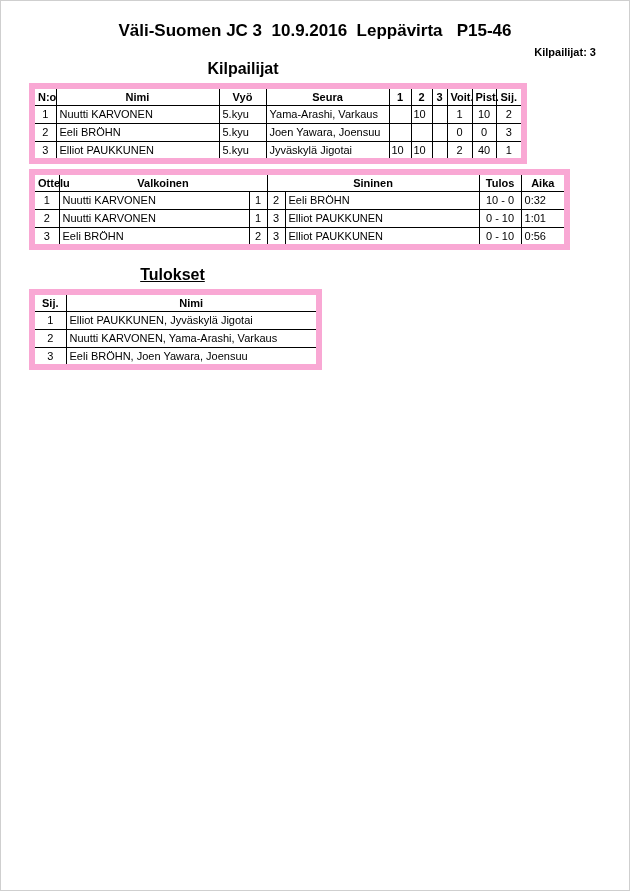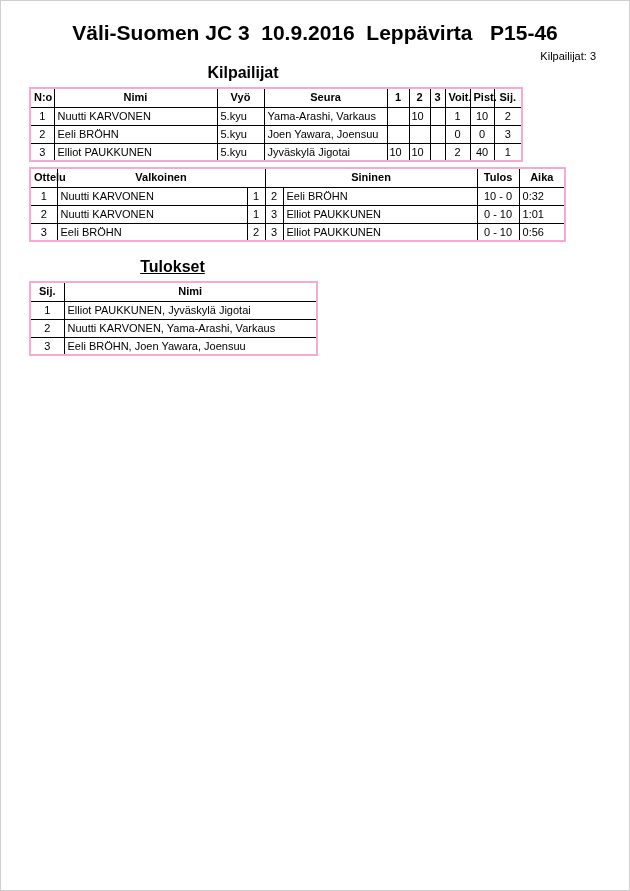--- a/index.html
+++ b/index.html
@@ -10,47 +10,47 @@
     background: #ffffff;
     border: 1px solid #cfcfcf;
     box-sizing: border-box;
     font-family: "Liberation Sans", sans-serif;
     color: #000;
     overflow: hidden;
   }
   .page-title {
     margin-top: 20px;
     text-align: center;
-    font-size: 21px;
+    font-size: 17px;
     font-weight: bold;
     white-space: pre;
   }
   .competitor-count {
     margin-top: 5px;
     margin-right: 33px;
     text-align: right;
     font-size: 11px;
-    font-weight: normal;
+    font-weight: bold;
   }
   .section-heading {
     font-size: 16px;
     font-weight: bold;
     text-align: center;
     margin-left: 28px;
   }
   .heading-kilpailijat { width: 492px; box-sizing: border-box; padding-right: 64px; margin-top: 2px; }
   .heading-ottelut    { width: 535px; margin-top: 20px; }
   .heading-tulokset   { width: 287px; margin-top: 16px; text-decoration: underline; }
 
   table {
     border-collapse: collapse;
     table-layout: fixed;
     margin-left: 28px;
     margin-top: 5px;
-    border: 2px solid #f9a8d4;
+    border: 6px solid #f9a8d4;
     font-size: 11px;
   }
   th, td {
     border: 1px solid #000;
     padding: 2px 3px 1px 3px;
     vertical-align: top;
     line-height: 13px;
     white-space: nowrap;
     overflow: hidden;
   }

